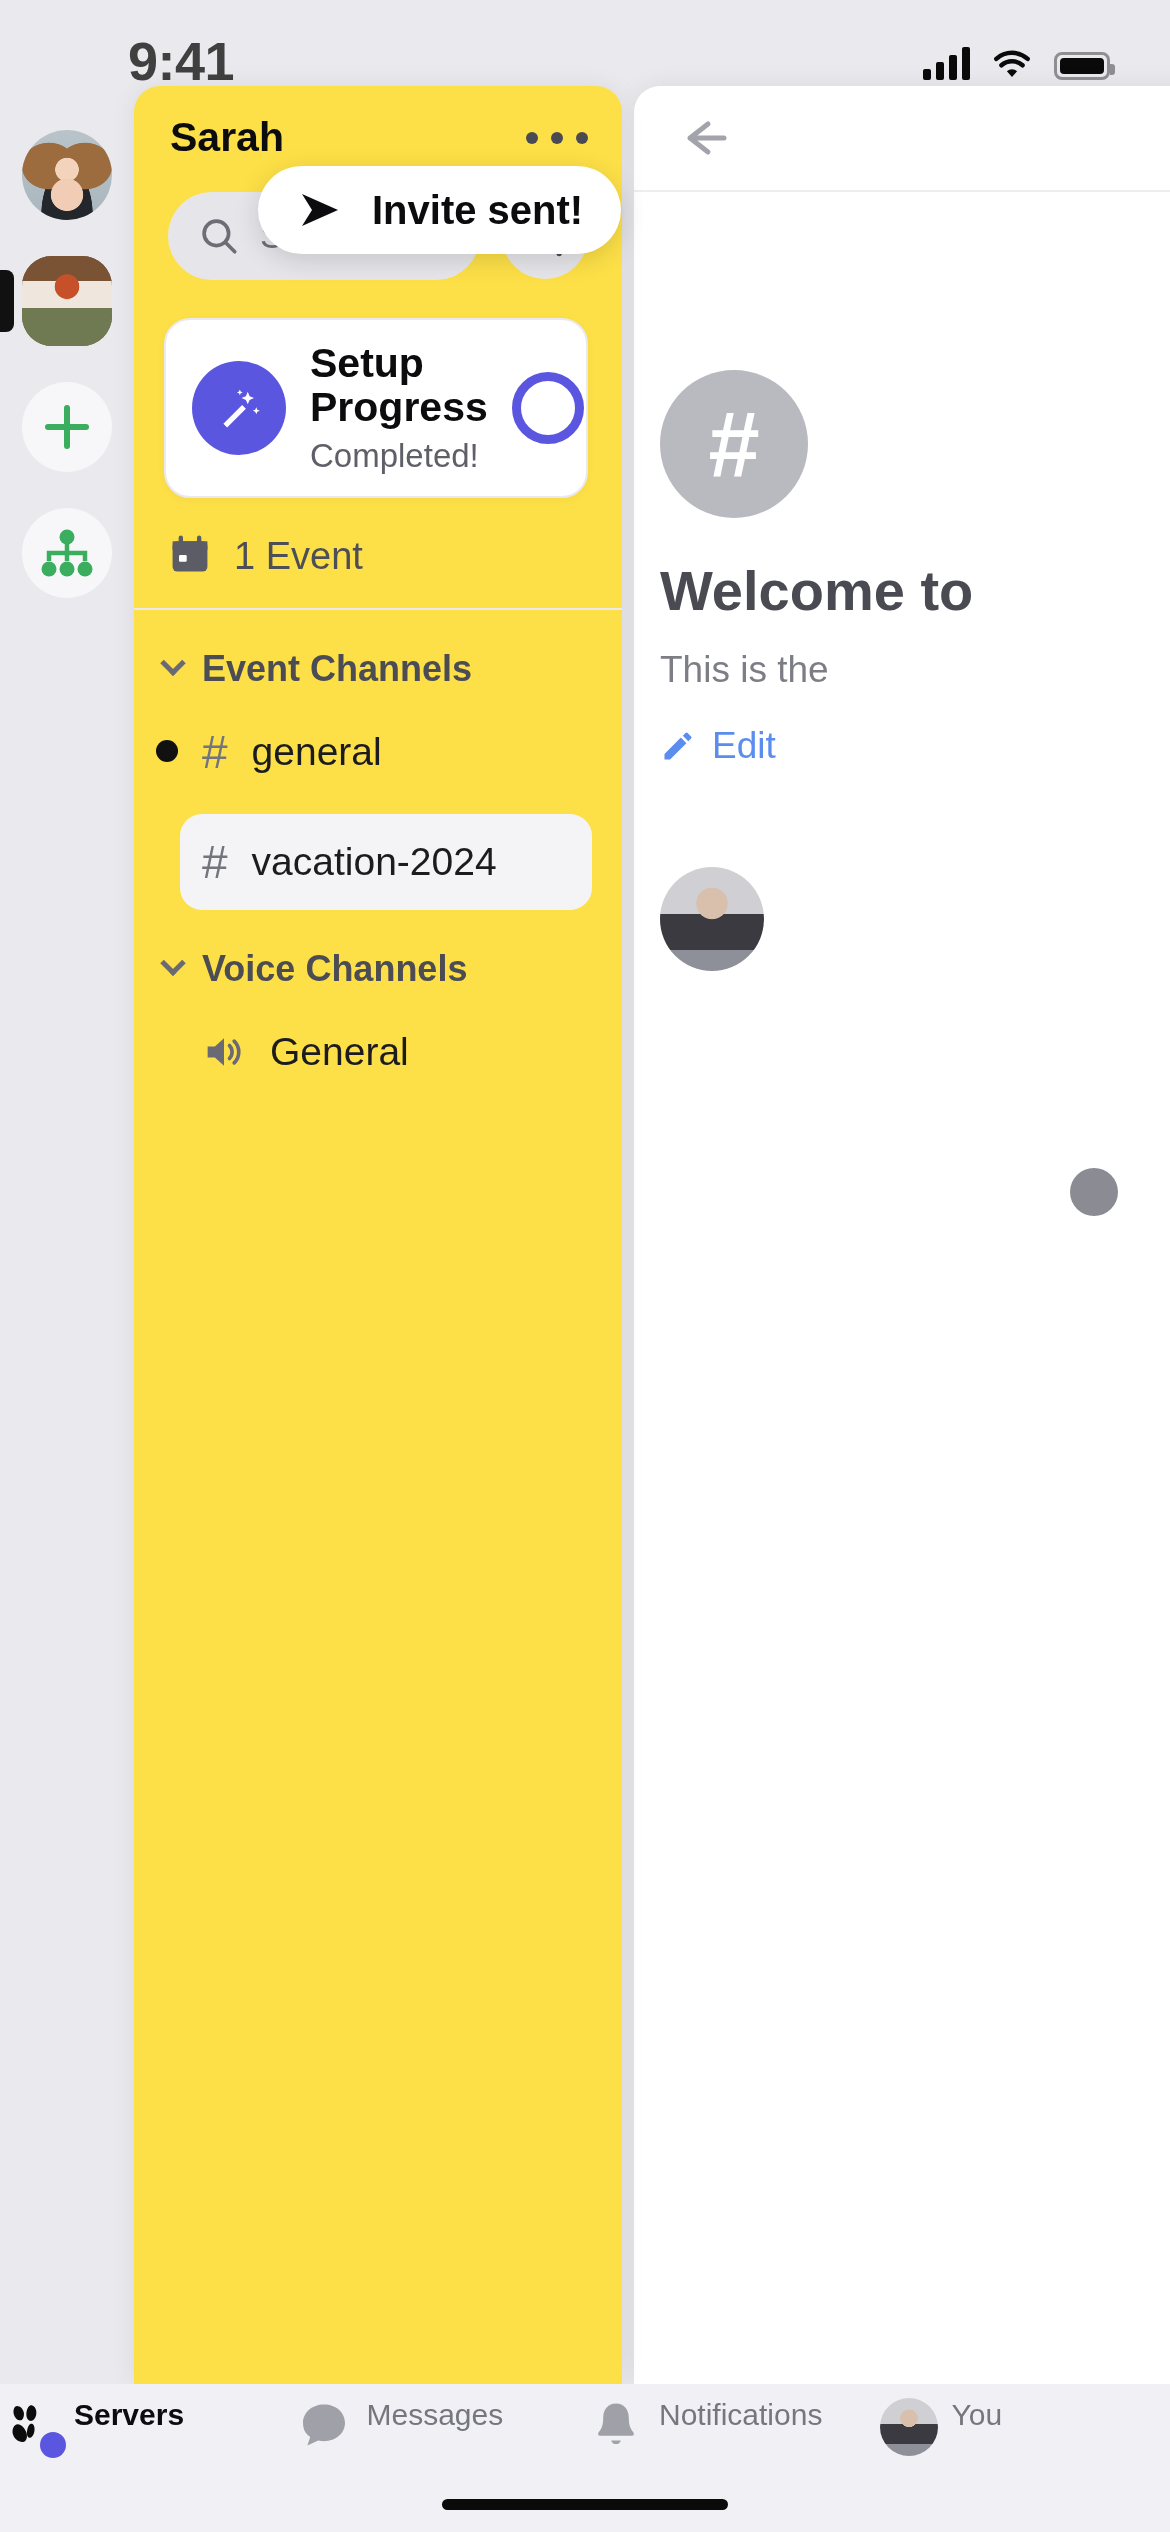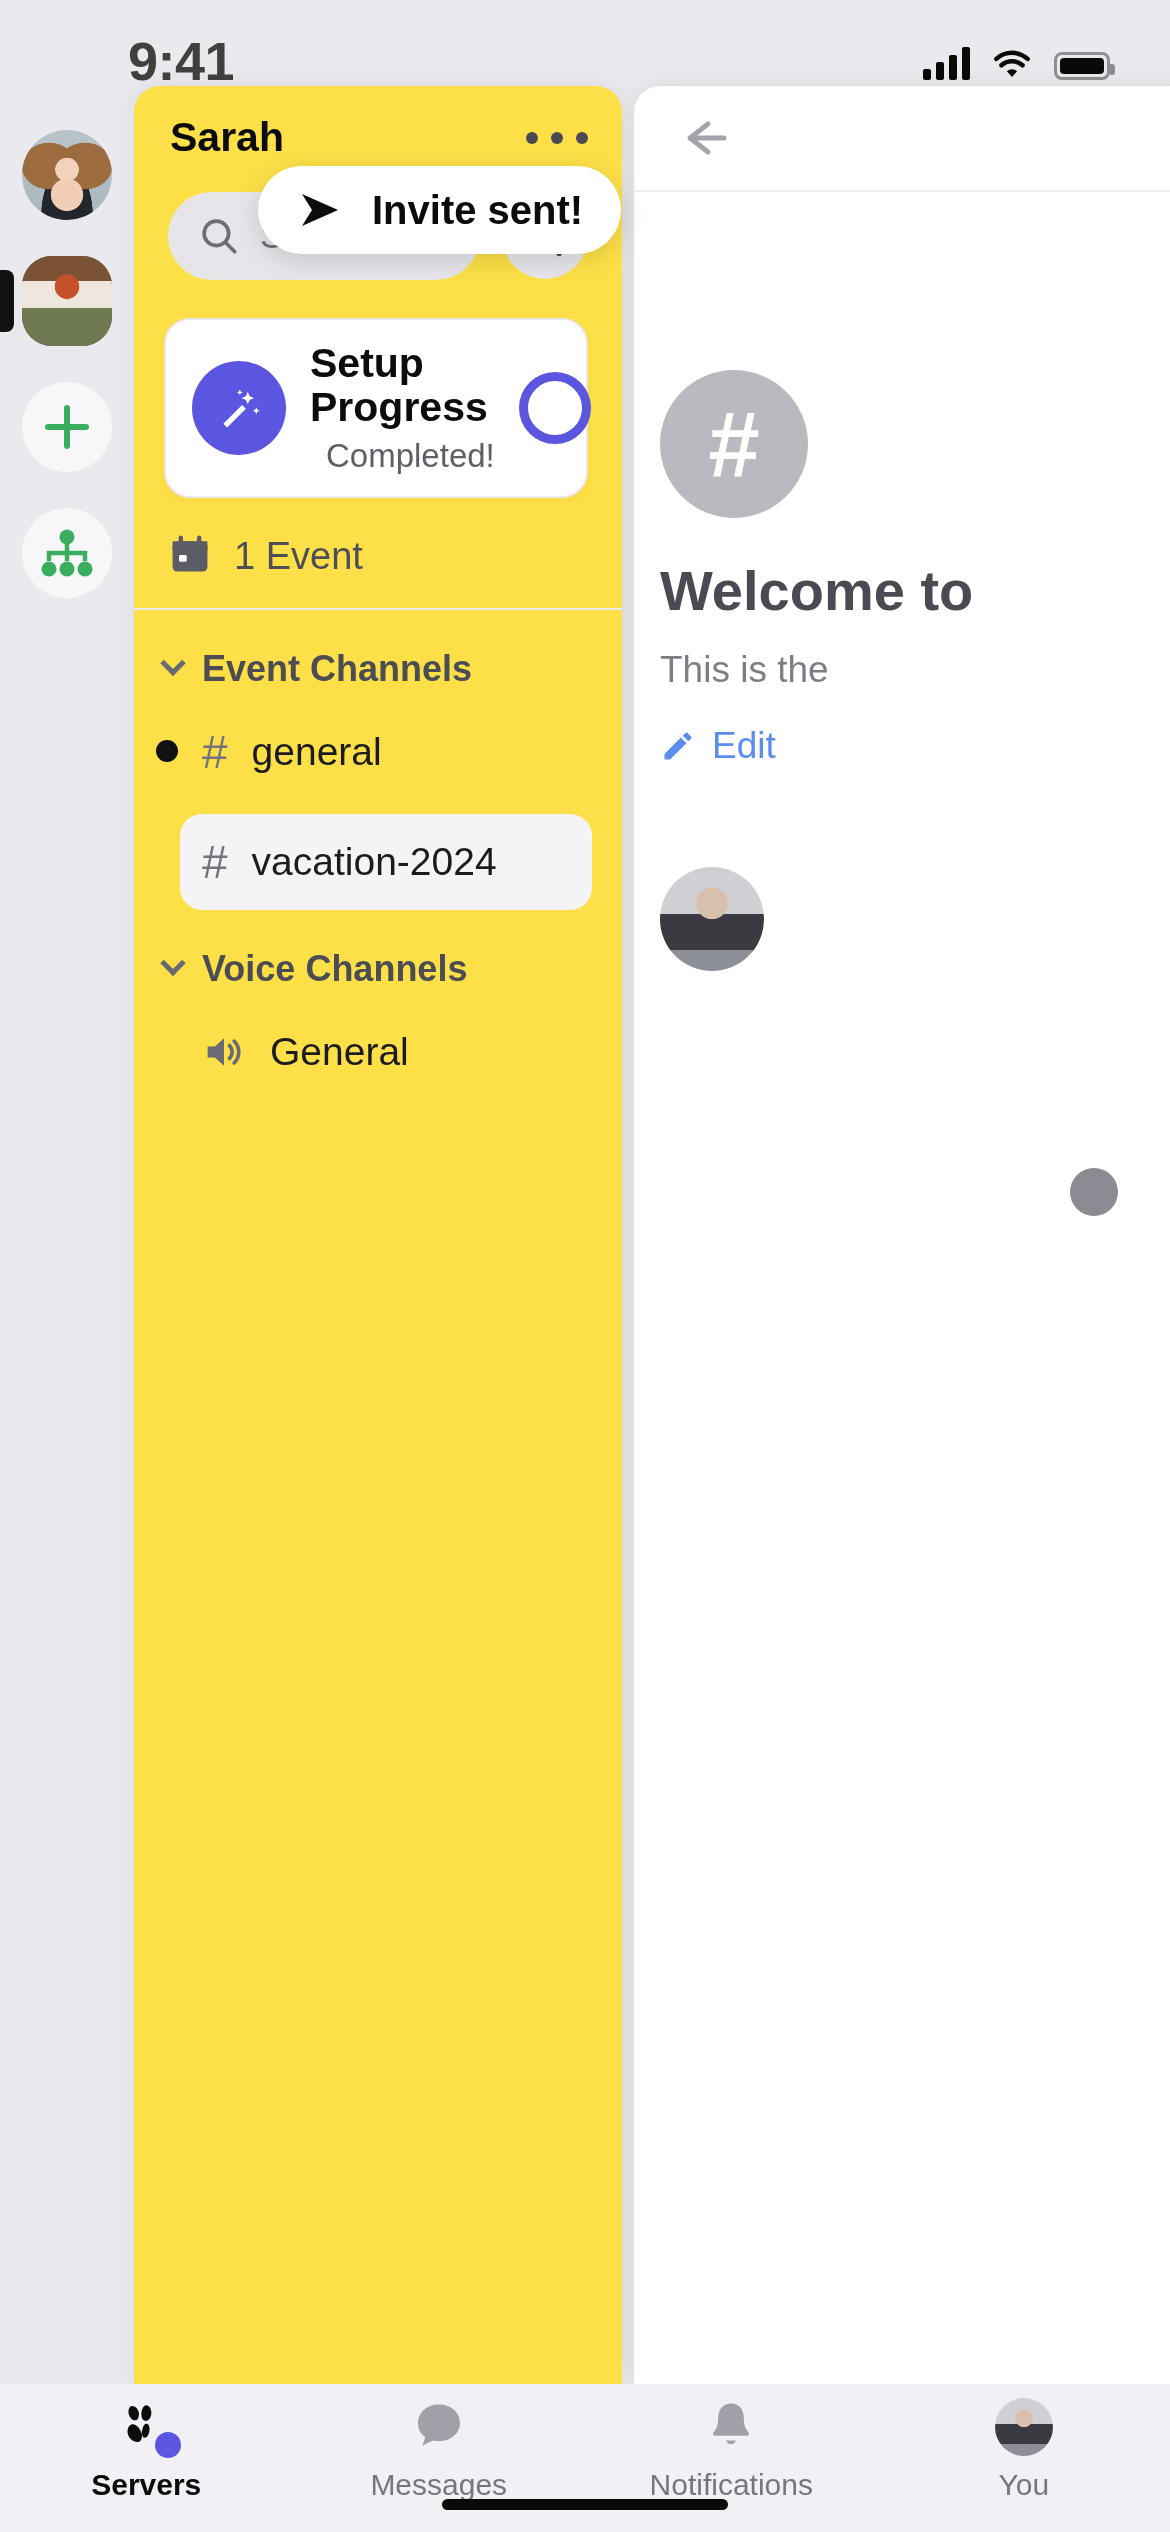--- a/index.html
+++ b/index.html
@@ -89,21 +89,21 @@
     margin:38px 34px 0 30px; background:#fff; border:2px solid #e9e9ee;
     border-radius:26px; height:180px; display:flex; align-items:center;
     padding:0 26px; gap:24px; box-shadow:0 2px 10px rgba(0,0,0,.035);
   }
   .wand-circle {
     width:94px; height:94px; border-radius:50%; background:#5b56e0;
     display:flex; align-items:center; justify-content:center; flex:none;
   }
   .setup-texts { flex:1; }
   .setup-title { font-size:41px; font-weight:700; color:#0c0c0e; line-height:1.08; max-width:200px; }
-  .setup-sub { font-size:33px; color:#5f5f68; margin-top:8px;margin-left:16px; }
+  .setup-sub { font-size:33px; color:#5f5f68; margin-top:8px; }
   .ring { width:72px; height:72px; border-radius:50%; border:9px solid #5b56e0; flex:none; }
   .chev-r { width:26px; height:26px; border-right:7px solid #3a3a42; border-bottom:7px solid #3a3a42; transform:rotate(-45deg); margin-left:16px; flex:none; }
 
   .events-row { display:flex; align-items:center; gap:22px; padding:36px 0 30px 34px; }
   .events-label { font-size:38px; color:#4e4e57; }
   .divider { height:2px; background:#e9e9ee; margin:0; }
 
   .section { padding:38px 0 0 30px; }
   .section-head { display:flex; align-items:center; gap:20px; }
   .section-title { font-size:36px; font-weight:700; color:#4c4c55; }
@@ -145,21 +145,21 @@
     box-shadow:0 6px 26px rgba(0,0,0,.14);
     display:flex; align-items:center; gap:24px; padding:0 38px;
   }
   .toast-text { font-size:40px; font-weight:700; color:#0c0c0e; white-space:nowrap; }
 
   
   .tabbar {
     position:absolute; left:0; bottom:0; width:1170px; height:148px;
     background:#f1f1f5; display:flex; align-items:flex-start; padding-top:14px;
   }
-  .tab { flex:1; display:flex; flex-direction:column; align-items:center; gap:12px; }
+  .tab { flex:1; display:flex; flex-direction:row; align-items:flex-start; gap:12px; }
   .tab-label { font-size:30px; color:#76767f; }
   .tab.active .tab-label { color:#0c0c0e; font-weight:700; }
   .tab-icon { position:relative; width:62px; height:58px; display:flex; align-items:center; justify-content:center; }
   .badge-dot { position:absolute; right:-4px; bottom:-2px; width:26px; height:26px; border-radius:50%; background:#5b56e0; }
   .tab-avatar { width:58px; height:58px; border-radius:50%; overflow:hidden; background:#9fa3ab; }
   .home-ind { position:absolute; left:50%; transform:translateX(-50%); bottom:22px; width:286px; height:11px; border-radius:6px; background:#0a0a0a; }
 </style>
 </head>
 <body>
 

